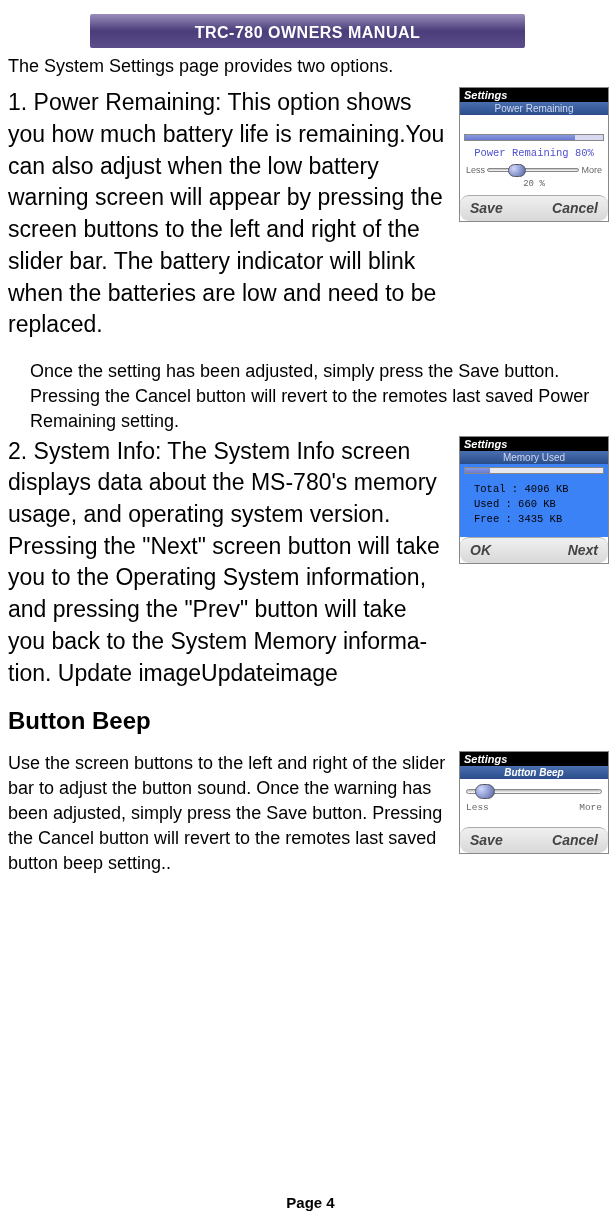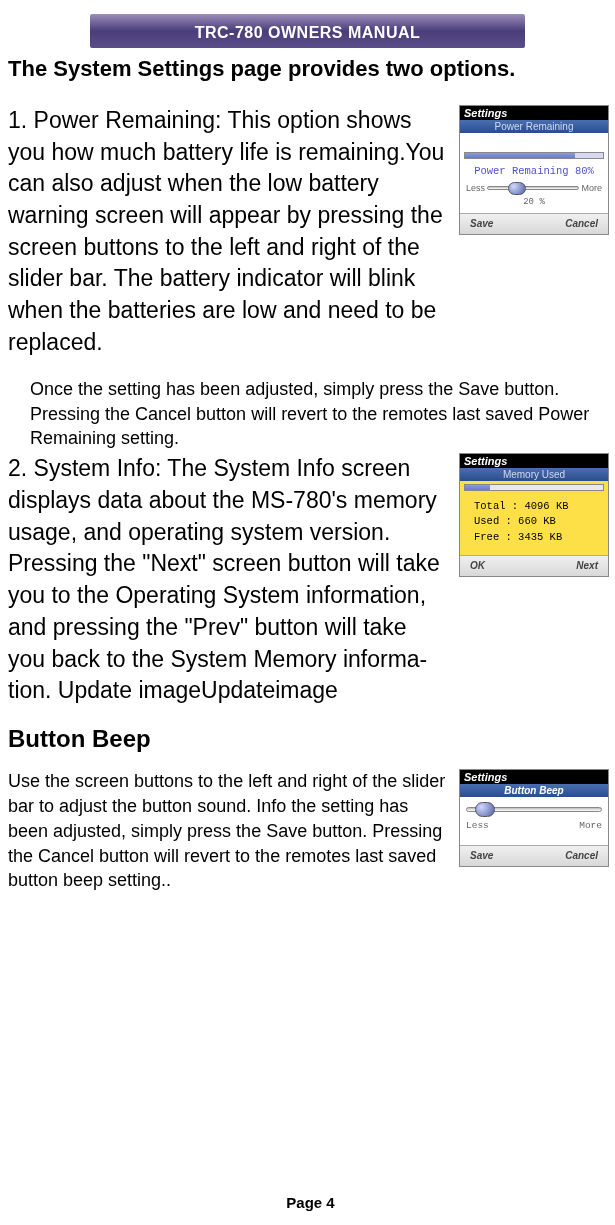--- a/index.html
+++ b/index.html
@@ -22,21 +22,21 @@
     border-radius: 2px;
     letter-spacing: 0.5px;
   }
   .content { padding: 6px 8px 0 8px; }
   h1.section-title {
     font-size: 24px;
     font-weight: bold;
     margin: 4px 0 16px 0;
     font-family: "Trebuchet MS", sans-serif;
   }
-  p.intro { font-size: 22px; margin-bottom: 20px; line-height: 1.4; font-weight: bold; }
+  p.intro { font-size: 18px; margin-bottom: 8px; line-height: 1.4; }
   .row { display: flex; gap: 10px; margin-bottom: 18px; }
   .text-col { flex: 1; font-size: 18px; line-height: 1.38; }
   .sc-col { width: 148px; flex-shrink: 0; }
   .numbered { font-size: 23px; line-height: 1.38; }
   .cont { font-size: 18px; line-height: 1.38; margin-left: 0; }
   .indent { padding-left: 22px; }
   .screenshot {
     width: 150px;
     border: 1px solid #888;
     background: #fff;
@@ -75,23 +75,23 @@
     position:absolute; top:-5px; width:18px; height:13px;
     background: radial-gradient(circle at 30% 30%, #d0d8ff, #5060a0);
     border:1px solid #556; border-radius:7px;
   }
   .slider-val { font-family:"Courier New", monospace; font-size:9px; color:#666; text-align:center; margin-top:3px; }
   .sc-btn-row {
     background: linear-gradient(#f0f0f0,#d8d8d8);
     border-top:1px solid #aaa;
     display:flex; justify-content:space-between;
     padding:4px 10px 5px 10px;
-    font-size:10px; font-weight:bold; font-style:italic; color:#444;
-  }
-  .mem-body { background:#fde047; padding:3px 4px 10px 4px; }
+    font-size:14px; font-weight:bold; font-style:italic; color:#444;border-radius:9px;
+  }
+  .mem-body { background:#3b82f6; padding:3px 4px 10px 4px; }
   .mem-strip { height:7px; border:1px solid #888; margin-bottom:8px; position:relative; background:#e8e8f0;}
   .mem-strip .used { position:absolute; left:0; top:0; bottom:0; width:18%; background:linear-gradient(#8a9ae0,#6a7ad0); }
   .mem-lines { font-family:"Courier New", monospace; font-size:10.5px; line-height:1.45; padding-left:10px; }
   .beep-body { background:#fff; padding:10px 4px 14px 4px; }
   .beep-slider-row { display:flex; align-items:center; padding:0 2px; }
   .beep-track {
     flex:1; height:5px; background: linear-gradient(#bbb,#fff); border:1px solid #888; border-radius:4px; position:relative;
   }
   .beep-knob {
     position:absolute; top:-6px; left:8px; width:20px; height:15px;
@@ -169,21 +169,21 @@
           <span>Next</span>
         </div>
       </div>
     </div>
   </div>
 
   <h1 class="section-title">Button Beep</h1>
 
   <div class="row">
     <div class="text-col">
-      <span>Use the screen buttons to the left and right of the slider bar to adjust the button sound. Info the setting has been adjusted, simply press the Save button. Pressing the Cancel button will revert to the remotes last saved button beep setting..</span>
+      <span>Use the screen buttons to the left and right of the slider bar to adjust the button sound. Once the warning has been adjusted, simply press the Save button. Pressing the Cancel button will revert to the remotes last saved button beep setting..</span>
     </div>
     <div class="sc-col">
       <div class="screenshot">
         <div class="sc-titlebar">Settings</div>
         <div class="sc-subtitle bold">Button Beep</div>
         <div class="beep-body">
           <div class="beep-slider-row">
             <div class="beep-track">
               <div class="beep-knob"></div>
             </div>

